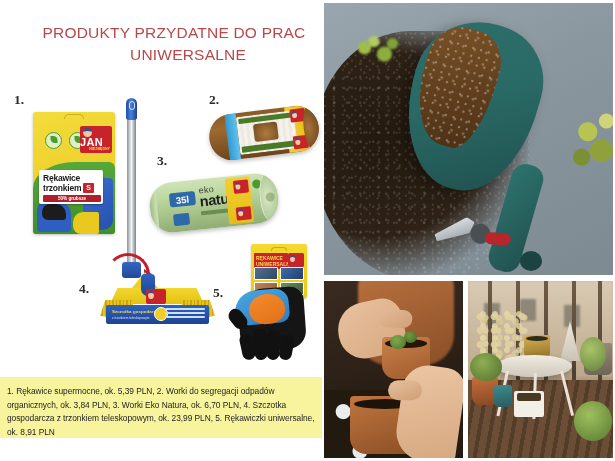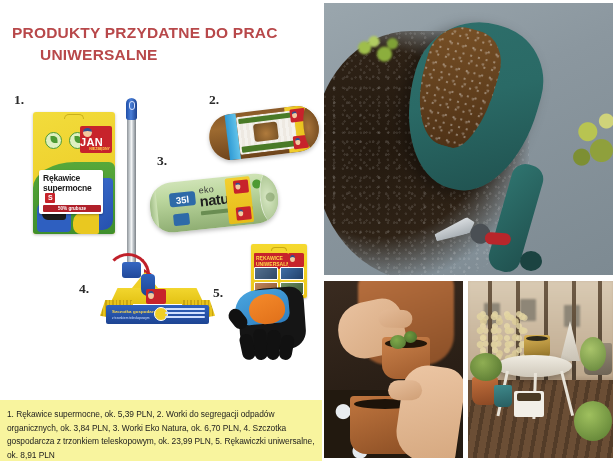--- a/index.html
+++ b/index.html
@@ -8,24 +8,24 @@
     background: #ffffff;
     font-family: "Liberation Sans", sans-serif;
     overflow: hidden;
   }
   .page { position: relative; width: 615px; height: 461px; background: #fff; }
 
   
   .left-col { position: absolute; left: 0; top: 0; width: 322px; height: 461px; background: #fff; }
 
   .headline {
-    position: absolute; left: 12px; top: 22px; width: 300px;
+    position: absolute; left: 24px; top: 22px; width: 300px;
     color: #b8484a;
-    font-size: 15.5px; font-weight: bold; line-height: 1.45;
-    letter-spacing: .2px; text-align: left;
+    font-size: 15.5px; font-weight: normal; line-height: 1.45;
+    letter-spacing: .2px; text-align: center;
   }
   .headline .l2 { display: block; padding-left: 28px; }
 
   .num {
     position: absolute;
     font-family: "Liberation Serif", serif;
     font-weight: bold; font-size: 13.5px; color: #2b2b2b;
   }
   #num1 { left: 14px; top: 92px; }
   #num2 { left: 209px; top: 92px; }
@@ -303,21 +303,21 @@
   .gloves .f2{ left:25px; height:31px; transform:rotate(-4deg);}
   .gloves .f3{ left:38px; height:30px; transform:rotate(3deg);}
   .gloves .f4{ left:51px; height:25px; transform:rotate(10deg);}
   .gloves .thumb{
     position:absolute; left:2px; top:20px; width:14px;height:22px;background:#111;
     border-radius:8px; transform:rotate(-38deg);
   }
 
   
   .caption-band{
-    position:absolute; left:0; top:400px; width:322px; height:61px;
+    position:absolute; left:0; top:377px; width:322px; height:61px;
     background:#f8f49e;
   }
   .caption-text{
     position:absolute; left:7px; top:8px; width:308px;
     font-size:8.4px; line-height:13.6px; color:#1d1d1d; letter-spacing:-.05px;
   }
 
   
   .photo { position:absolute; overflow:hidden; }
 
@@ -573,21 +573,21 @@
           <span class="face"></span>
           <span class="jan">JAN</span>
           <span class="sub">NIEZBĘDNY</span>
         </div>
         <div class="greenwave"></div>
         <div class="hand"></div>
         <div class="glove-blue"></div>
         <div class="glove-yellow"></div>
         <div class="label">
           <div class="t1">
-            <span>Rękawice supermocne</span><span class="sbadge">S</span>
+            <span>Rękawice trzonkiem</span><span class="sbadge">S</span>
           </div>
           <div class="t2">50% grubsze</div>
         </div>
       </div>
     </div>
 
     <div class="prod" id="prod2">
       <div class="roll brown">
         <div class="band-blue"></div>
         <div class="ylab"></div>

